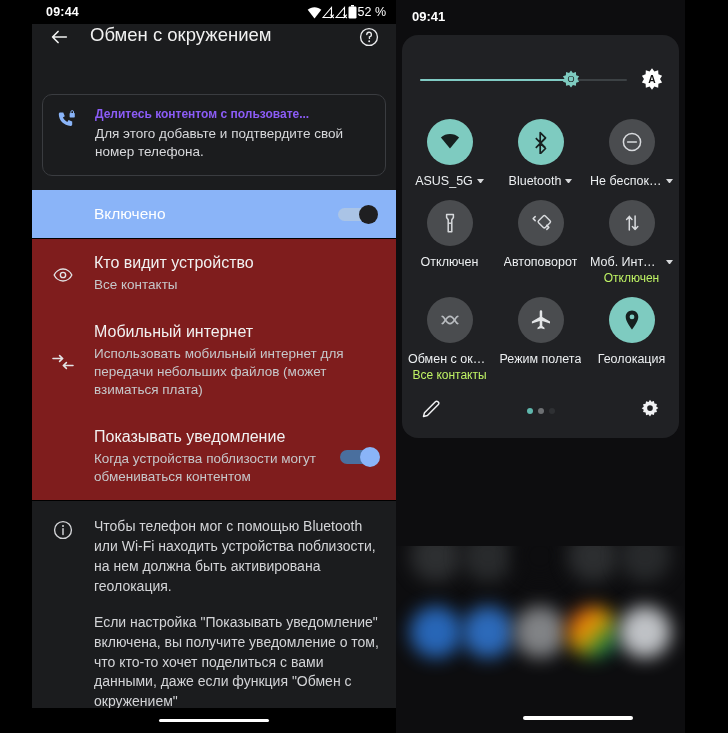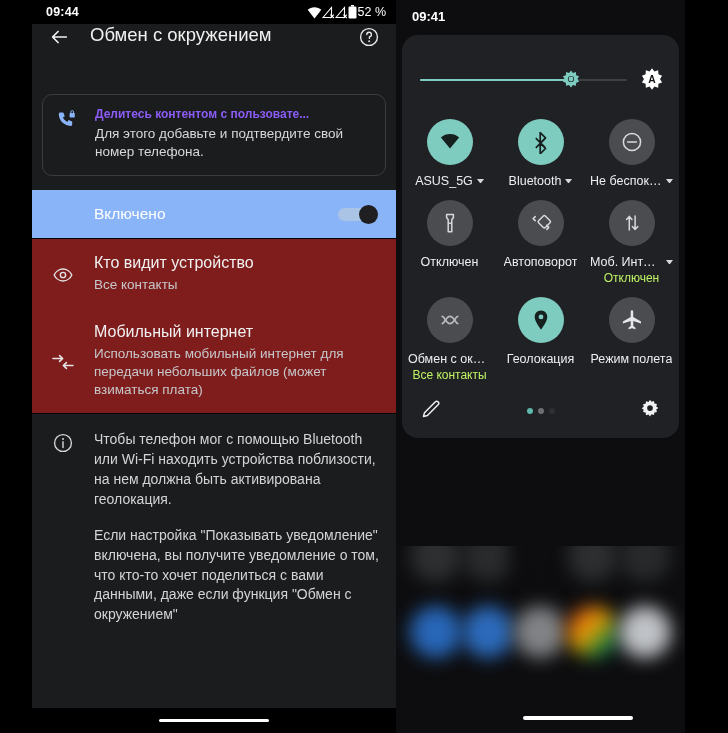--- a/index.html
+++ b/index.html
@@ -276,20 +276,31 @@
               <path d="M2 7.5h9.2M8.6 4.6l3.1 2.9-3.1 2.9" fill="none" stroke="#e3e4e6" stroke-width="1.6" stroke-linecap="round" stroke-linejoin="round"></path>
               <path d="M22 14.5h-9.2M15.4 11.6l-3.1 2.9 3.1 2.9" fill="none" stroke="#e3e4e6" stroke-width="1.6" stroke-linecap="round" stroke-linejoin="round"></path>
             </svg>
         </div>
         <div class="body">
           <div class="setting-title">Мобильный интернет</div>
           <div class="setting-sub">Использовать мобильный интернет для передачи небольших файлов (может взиматься плата)</div>
         </div>
       </div>
 
+      <div class="setting-row">
+        <div class="lead"></div>
+        <div class="body">
+          <div class="setting-title">Показывать уведомление</div>
+          <div class="setting-sub">Когда устройства поблизости могут обмениваться контентом</div>
+        </div>
+        <div class="switch-on">
+          <div class="track"></div>
+          <div class="thumb"></div>
+        </div>
+      </div>
 
     </div>
 
     <div class="divider"></div>
 
     <div class="footer-block">
       <div class="lead">
         <svg width="22" height="22" viewBox="0 0 24 24">
             <circle cx="12" cy="12" r="9.2" fill="none" stroke="#d3d4d7" stroke-width="1.5"></circle>
             <circle cx="12" cy="7.6" r="1.1" fill="#d3d4d7"></circle>
@@ -436,38 +447,38 @@
                   <path d="M4.2 8.4c2.4 0 3.6 7.2 7.8 7.2s5.4-7.2 7.8-7.2" fill="none" stroke="#b9bcc0" stroke-width="1.6" stroke-linecap="round"></path>
                   <path d="M4.2 15.6c2.4 0 3.6-7.2 7.8-7.2s5.4 7.2 7.8 7.2" fill="none" stroke="#b9bcc0" stroke-width="1.6" stroke-linecap="round"></path>
                 </svg>
             </div>
             <div class="tile-label-wrap">
               <span class="tile-label">Обмен с окруже...</span>
             </div>
             <div class="tile-sub">Все контакты</div>
           </div>
           <div class="tile">
+            <div class="tile-circle inactive">
+              <svg width="24" height="24" viewBox="0 0 24 24">
+                  <path d="M21 15.4v-1.9l-7.8-4.6V3.6a1.25 1.25 0 0 0-2.5 0v5.3L2.9 13.5v1.9l7.8-2.4v5.1l-2.2 1.6v1.5l3.5-1 3.5 1v-1.5l-2.2-1.6v-5.1z" fill="#e4e6e8"></path>
+                </svg>
+            </div>
+            <div class="tile-label-wrap">
+              <span class="tile-label">Режим полета</span>
+            </div>
+          </div>
+          <div class="tile">
             <div class="tile-circle active">
               <svg width="24" height="24" viewBox="0 0 24 24">
                   <path d="M12 2.6c-3.5 0-6.3 2.8-6.3 6.3 0 4.7 6.3 12.5 6.3 12.5s6.3-7.8 6.3-12.5c0-3.5-2.8-6.3-6.3-6.3z" fill="#16201f"></path>
                   <circle cx="12" cy="8.9" r="2.4" fill="#7ecbc0"></circle>
                 </svg>
             </div>
             <div class="tile-label-wrap">
               <span class="tile-label">Геолокация</span>
-            </div>
-          </div>
-          <div class="tile">
-            <div class="tile-circle inactive">
-              <svg width="24" height="24" viewBox="0 0 24 24">
-                  <path d="M21 15.4v-1.9l-7.8-4.6V3.6a1.25 1.25 0 0 0-2.5 0v5.3L2.9 13.5v1.9l7.8-2.4v5.1l-2.2 1.6v1.5l3.5-1 3.5 1v-1.5l-2.2-1.6v-5.1z" fill="#e4e6e8"></path>
-                </svg>
-            </div>
-            <div class="tile-label-wrap">
-              <span class="tile-label">Режим полета</span>
             </div>
           </div>
         </div>
 
       </div>
 
       <div class="qs-footer">
         <div>
           <svg width="22" height="22" viewBox="0 0 24 24">
               <path d="M3.8 20.2l4.3-1.1L20 7.2a1.9 1.9 0 0 0 0-2.7l-.5-.5a1.9 1.9 0 0 0-2.7 0L4.9 16.0z" fill="none" stroke="#f0f1f3" stroke-width="1.6" stroke-linejoin="round"></path>

